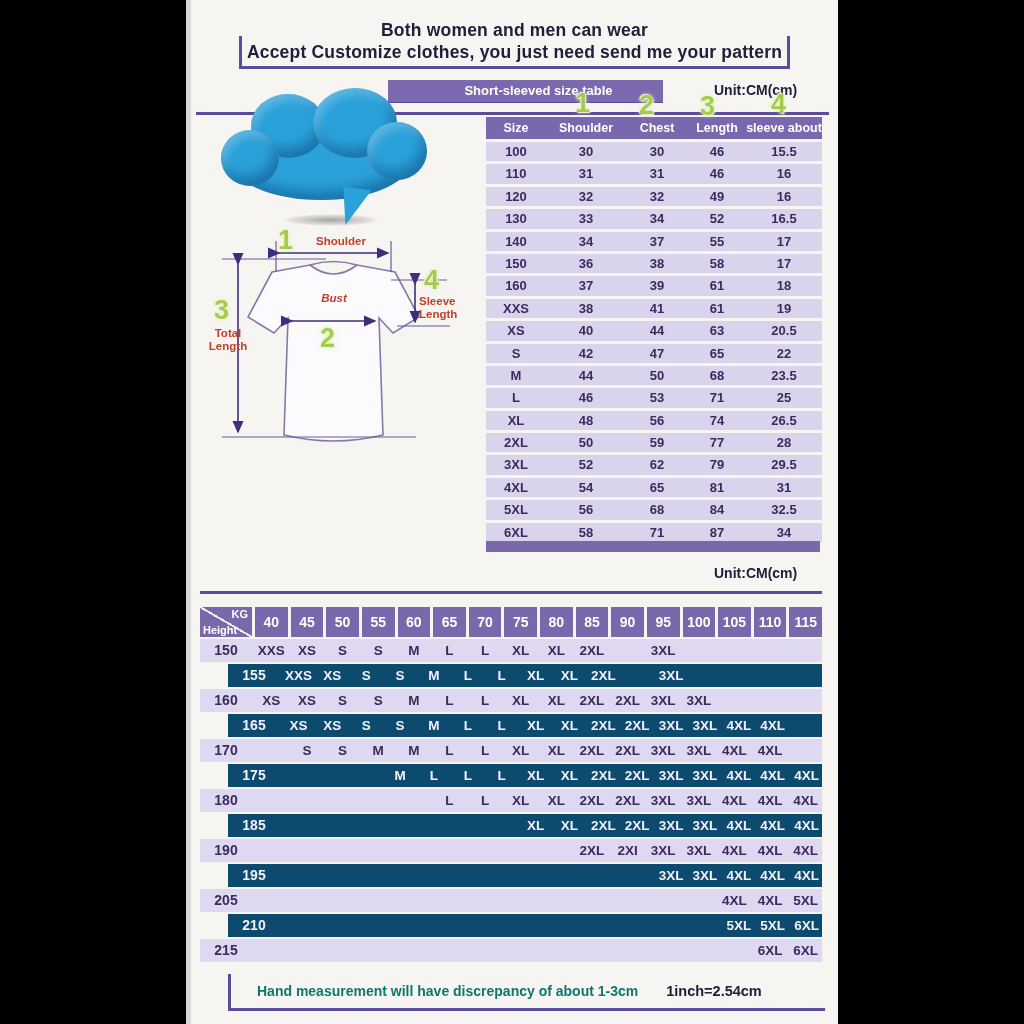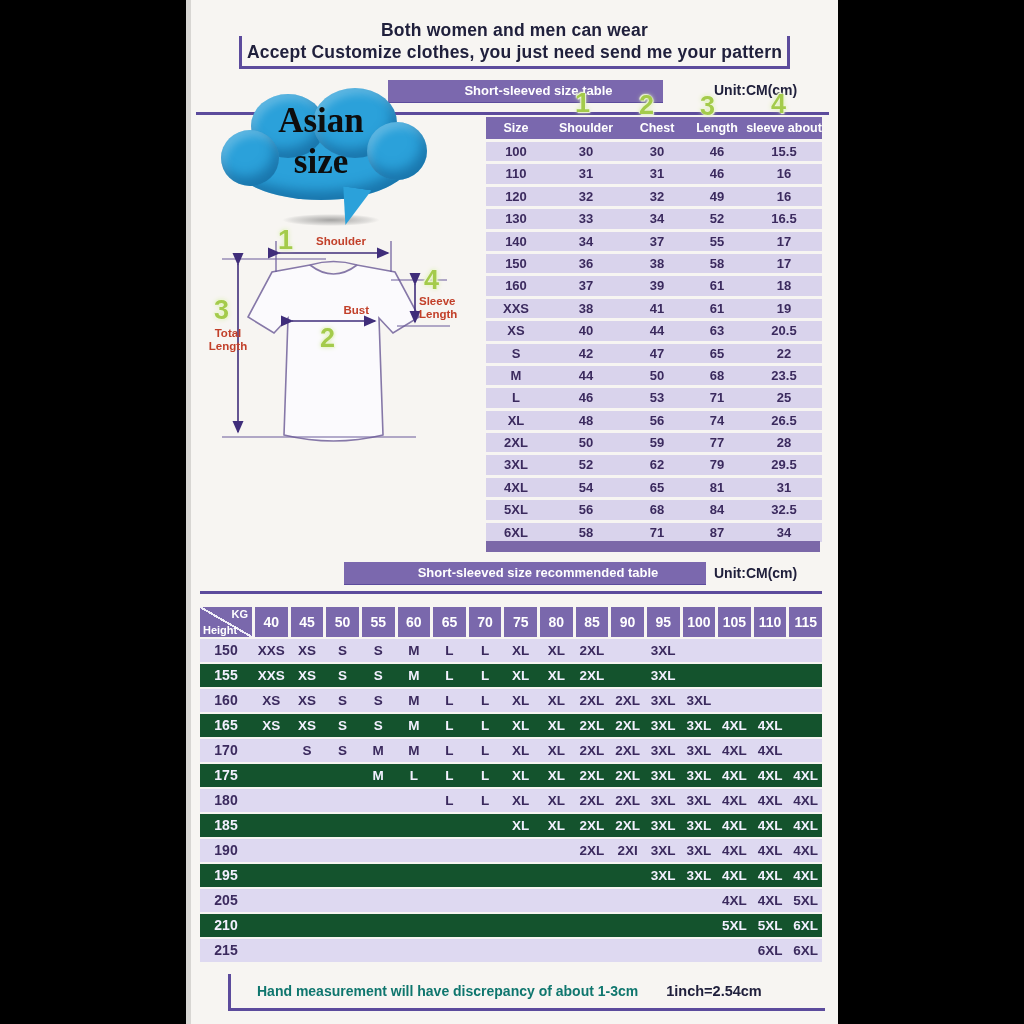--- a/index.html
+++ b/index.html
@@ -58,21 +58,21 @@
   .mx-head{height:30px;margin-bottom:2px;}
   .mx-head .kg{background:#7a68ac;color:#fff;font-weight:bold;font-size:14px;text-align:center;line-height:30px;}
   .corner{position:relative;background:#7a68ac;
     background-image:linear-gradient(to top right,transparent calc(50% - 1px),#efedf8 calc(50% - 1px),#efedf8 calc(50% + 1px),transparent calc(50% + 1px));text-align:center;}
   .corner .ctop{position:absolute;top:1px;right:4px;color:#fff;font-weight:bold;font-size:11px;}
   .corner .cbot{position:absolute;bottom:1px;left:3px;color:#fff;font-weight:bold;font-size:11px;}
   .mx-row{height:23px;margin-bottom:2px;background:#ded9f1;}
   .mx-row span{font-weight:bold;text-align:center;line-height:23px;color:#3b2a5e;}
   .mx-row .h{font-size:14px;}
   .mx-row .v{font-size:13.5px;}
-  .mx-row.dark{background:#14532d;}
+  .mx-row.dark{background:#0c4a6e;margin-left:28px;}
   .mx-row.dark span{color:#f3f0ff;}
 
   
   .footer{left:42px;top:974px;width:594px;height:34px;border-left:3px solid #5c4b9c;
     border-bottom:3px solid #5c4b9c;display:flex;align-items:center;}
   .footer .note{margin-left:26px;font-weight:bold;font-size:14px;color:#0f766e;}
   .footer .conv{margin-left:28px;font-weight:bold;font-size:14.5px;color:#20203c;}
 </style>
 </head>
 <body>
@@ -91,24 +91,20 @@
   <div class="abs hline hline1"></div>
 
   <div class="abs cloud">
     <div class="cb" style="left:8px;top:28px;width:184px;height:84px;"></div>
     <div class="cb" style="left:30px;top:6px;width:74px;height:64px;"></div>
     <div class="cb" style="left:92px;top:0px;width:84px;height:70px;"></div>
     <div class="cb" style="left:0px;top:42px;width:58px;height:56px;"></div>
     <div class="cb" style="left:146px;top:34px;width:60px;height:58px;"></div>
     <div class="cloud-shadow"></div>
     <div class="cloud-tail"></div>
-    <div class="cloud-text">
-      <div>Asian</div>
-      <div>size</div>
-    </div>
   </div>
 
   <div class="abs diagram">
     <svg width="258" height="250" viewBox="0 0 258 250">
       <defs>
         <marker id="ah" markerWidth="9" markerHeight="9" refX="7" refY="3.5" orient="auto">
           <path d="M0,0 L8,3.5 L0,7 Z" fill="#3f2d7a"></path>
         </marker>
       </defs>
 
@@ -124,21 +120,21 @@
       <line x1="18" y1="34" x2="122" y2="34" stroke="#6a5a9a" stroke-width="1.2"></line>
       <line x1="18" y1="212" x2="212" y2="212" stroke="#6a5a9a" stroke-width="1.2"></line>
       <line x1="34" y1="39" x2="34" y2="207" stroke="#3f2d7a" stroke-width="1.6" marker-start="url(#ah)" marker-end="url(#ah)"></line>
 
       <line x1="187" y1="55" x2="243" y2="55" stroke="#6a5a9a" stroke-width="1.2"></line>
       <line x1="193" y1="101" x2="246" y2="101" stroke="#6a5a9a" stroke-width="1.2"></line>
       <line x1="211" y1="59" x2="211" y2="97" stroke="#3f2d7a" stroke-width="1.6" marker-start="url(#ah)" marker-end="url(#ah)"></line>
     </svg>
     <span class="green-num" style="left:74px;top:2px;">1</span>
     <span class="red-label" style="left:92px;top:10px;width:90px;text-align:center;">Shoulder</span>
-    <span class="red-label" style="left:95px;top:79px;width:70px;text-align:right;">Bust</span>
+    <span class="red-label" style="left:95px;top:67px;width:70px;text-align:center;font-style:italic;">Bust</span>
     <span class="green-num" style="left:116px;top:100px;">2</span>
     <span class="green-num" style="left:10px;top:72px;">3</span>
     <span class="red-label" style="left:0px;top:102px;width:48px;text-align:center;">
       <span>Total</span><br>
       <span>Length</span>
     </span>
     <span class="green-num" style="left:220px;top:42px;">4</span>
     <span class="red-label" style="left:215px;top:70px;width:46px;">
       <span>Sleeve</span><br>
       <span>Length</span>
@@ -282,21 +278,20 @@
           <span>6XL</span>
           <span>58</span>
           <span>71</span>
           <span>87</span>
           <span>34</span>
         </div>
       </div>
   </div>
   <div class="abs st-bar"></div>
 
-  <div class="abs banner banner2">Short-sleeved size recommended table</div>
   <div class="abs unit unit2">Unit:CM(cm)</div>
   <div class="abs hline hline2"></div>
 
   <div class="abs matrix">
     <div class="mx-head">
       <span class="corner">
         <span class="ctop">KG</span>
         <span class="cbot">Height</span>
       </span>
     <span class="kg">40</span>

